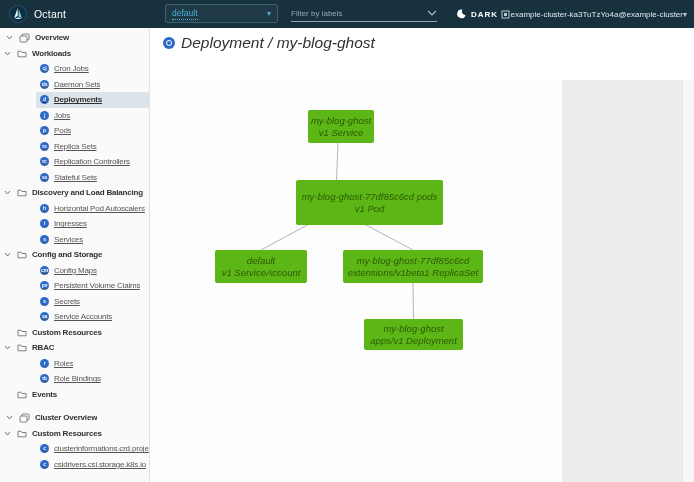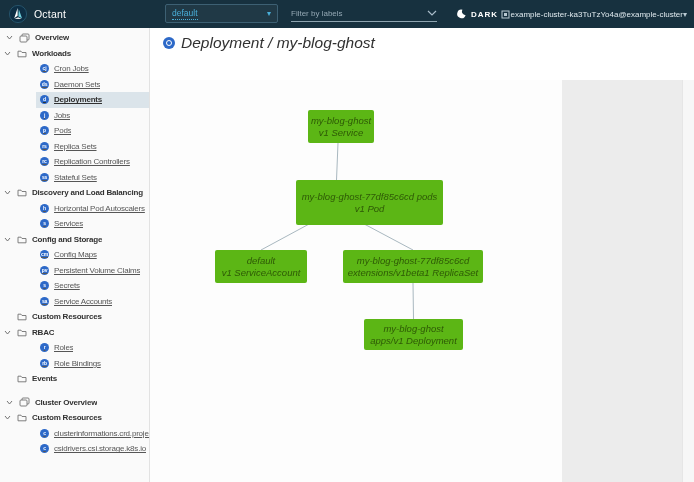--- a/index.html
+++ b/index.html
@@ -174,20 +174,24 @@
             <path d="M1 2.2 h3 l1 1.3 h4 v4.3 h-8 z" fill="none" stroke="#737373" stroke-width="0.9"></path>
           </svg>
         </span>
         <span class="lbl">Discovery and Load Balancing</span>
       </div>
       <div class="srow leaf">
         <span class="dot-ico">h</span>
         <span class="lbl">Horizontal Pod Autoscalers</span>
       </div>
       <div class="srow leaf">
+        <span class="dot-ico">i</span>
+        <span class="lbl">Ingresses</span>
+      </div>
+      <div class="srow leaf">
         <span class="dot-ico">s</span>
         <span class="lbl">Services</span>
       </div>
       <div class="srow group">
         <svg width="7" height="7" viewBox="0 0 7 7" class="chev">
           <polyline points="1,2 3.5,5 6,2" fill="none" stroke="#737373" stroke-width="1"></polyline>
         </svg>
         <span class="s-ico">
           <svg width="10" height="9" viewBox="0 0 10 9">
             <path d="M1 2.2 h3 l1 1.3 h4 v4.3 h-8 z" fill="none" stroke="#737373" stroke-width="0.9"></path>

